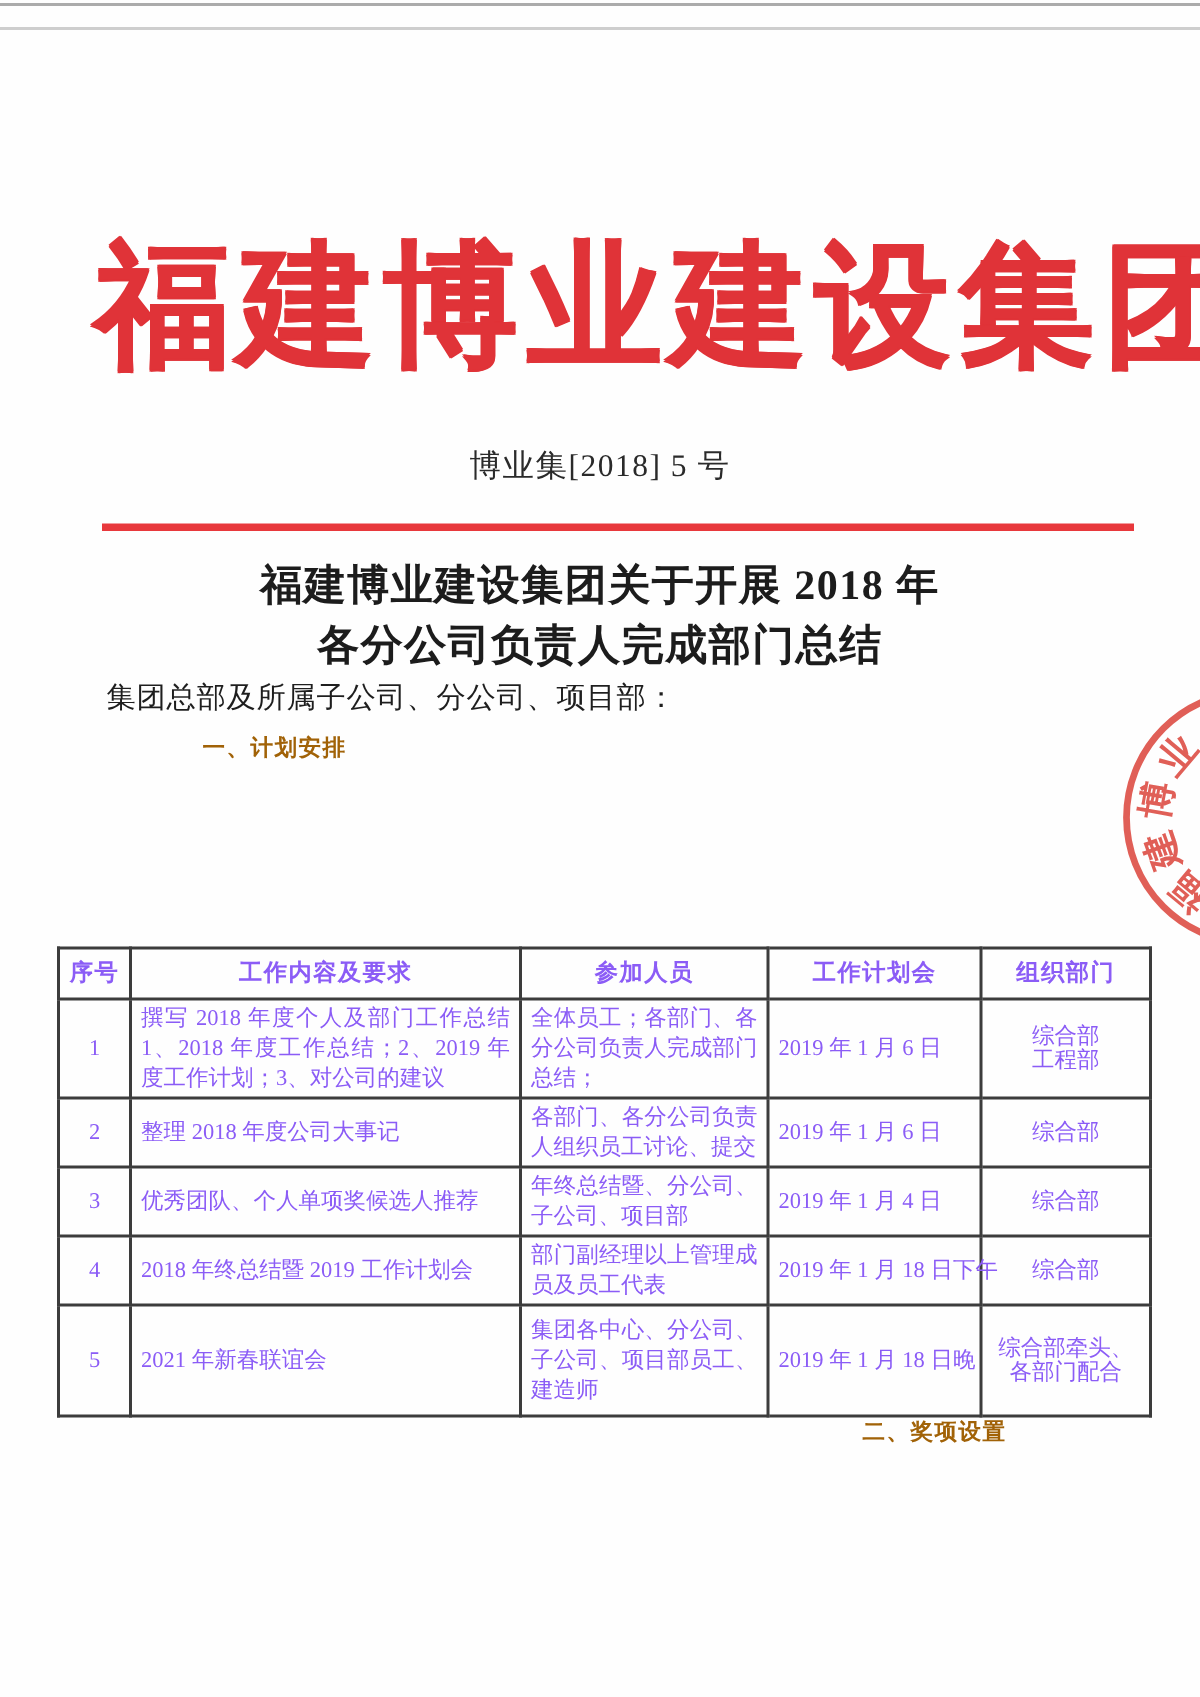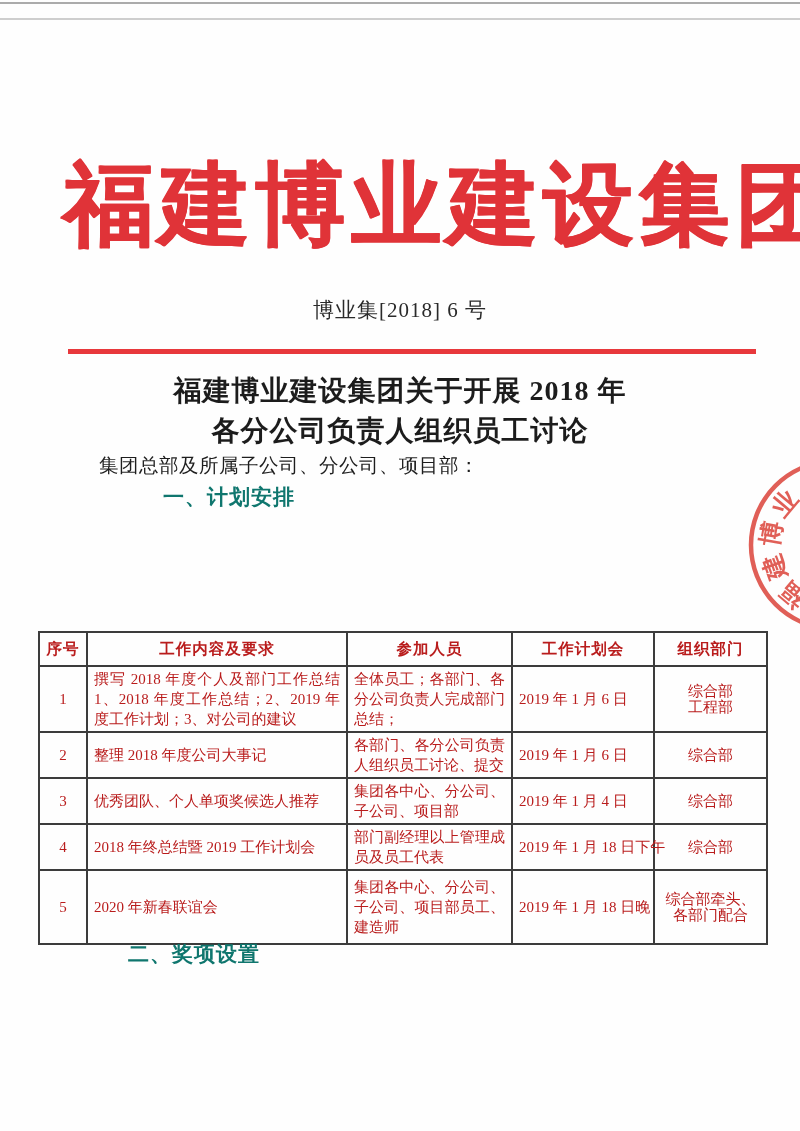--- a/index.html
+++ b/index.html
@@ -38,34 +38,34 @@
     position:absolute;top:349px;left:68px;width:688px;height:5px;
     background:var(--rule-red);
   }
   .doc-title{
     position:absolute;top:371px;left:0;width:100%;
     text-align:center;font-weight:bold;font-size:28px;line-height:40px;
     color:#1c1c1c;letter-spacing:1px;
   }
   .content{
     position:absolute;top:451px;left:71px;width:676px;
-    font-size:19.5px;line-height:29.5px;color:#1e1e1e;margin-left:28px;
+    font-size:19.5px;line-height:29.5px;color:#1e1e1e;
   }
   .content .salutation{letter-spacing:.5px;}
   .content .para{text-indent:66px;text-align:justify;letter-spacing:.5px;}
   .section-heading{
-    font-family:Liberation Mono, monospace;
-    font-weight:bold;font-size:21px;letter-spacing:1px;color:#0f766e;
+    font-family:Liberation Serif, serif;
+    font-weight:bold;font-size:15px;letter-spacing:1px;color:#a16207;
   }
   .content .section-heading{padding-left:64px;margin-top:3px;line-height:30px;}
 
   table.plan{
     position:absolute;top:631px;left:38px;width:728px;
     border-collapse:collapse;table-layout:fixed;
-    font-size:15px;line-height:20px;color:#b91c1c;
+    font-size:15px;line-height:20px;color:#8b5cf6;
   }
   table.plan th,table.plan td{
     border:2px solid #3c3c3c;
     vertical-align:middle;
     padding:2px 6px;
   }
   table.plan th{
     font-weight:bold;font-size:15.5px;letter-spacing:1px;
     text-align:center;padding:4px 2px;
   }
@@ -75,47 +75,47 @@
   td.c-organizer{text-align:center;white-space:pre-line;line-height:16px;}
   tr.h-row{height:34px;}
   tr.r-1{height:62px;}
   tr.r-2,tr.r-3,tr.r-4{height:42px;}
   tr.r-5{height:74px;}
 
   .section-2{
     position:absolute;top:940px;left:71px;width:600px;
     font-size:19.5px;color:#1a1a1a;
   }
-  .section-2 .section-heading{padding-left:57px;line-height:31px;}
+  .section-2 .section-heading{padding-left:57px;line-height:31px;text-align:right;}
   .section-2 .award-item{padding-left:45px;margin-top:9px;line-height:31px;letter-spacing:1px;}
 
   .stamp{
     position:absolute;top:460px;left:685px;width:115px;height:175px;
     opacity:.88;pointer-events:none;
   }
   .stamp text{
     font-family:"Liberation Serif","DejaVu Serif",serif;
     font-size:25px;font-weight:bold;fill:var(--stamp-red);
   }
 </style>
 </head>
 <body>
 
 <div class="scanline-1"></div>
 <div class="scanline-2"></div>
 
 <div class="letterhead">福建博业建设集团</div>
 
-<div class="doc-number">博业集[2018] 6 号</div>
+<div class="doc-number">博业集[2018] 5 号</div>
 
 <div class="red-rule"></div>
 
 <div class="doc-title">
   <div>福建博业建设集团关于开展 2018 年</div>
-  <div>各分公司负责人组织员工讨论</div>
+  <div>各分公司负责人完成部门总结</div>
 </div>
 
 <div class="content">
   <p class="salutation">集团总部及所属子公司、分公司、项目部：</p>
   <p class="section-heading">一、计划安排</p>
 </div>
 
 <table class="plan">
   <colgroup>
     <col style="width:48px">
@@ -143,34 +143,34 @@
     <tr class="r-2">
       <td class="c-seq">2</td>
       <td class="c-content">整理 2018 年度公司大事记</td>
       <td class="c-participants">各部门、各分公司负责人组织员工讨论、提交</td>
       <td class="c-deadline">2019 年 1 月 6 日</td>
       <td class="c-organizer">综合部</td>
     </tr>
     <tr class="r-3">
       <td class="c-seq">3</td>
       <td class="c-content">优秀团队、个人单项奖候选人推荐</td>
-      <td class="c-participants">集团各中心、分公司、子公司、项目部</td>
+      <td class="c-participants">年终总结暨、分公司、子公司、项目部</td>
       <td class="c-deadline">2019 年 1 月 4 日</td>
       <td class="c-organizer">综合部</td>
     </tr>
     <tr class="r-4">
       <td class="c-seq">4</td>
       <td class="c-content">2018 年终总结暨 2019 工作计划会</td>
       <td class="c-participants">部门副经理以上管理成员及员工代表</td>
       <td class="c-deadline">2019 年 1 月 18 日下午</td>
       <td class="c-organizer">综合部</td>
     </tr>
     <tr class="r-5">
       <td class="c-seq">5</td>
-      <td class="c-content">2020 年新春联谊会</td>
+      <td class="c-content">2021 年新春联谊会</td>
       <td class="c-participants">集团各中心、分公司、子公司、项目部员工、建造师</td>
       <td class="c-deadline">2019 年 1 月 18 日晚</td>
       <td class="c-organizer">综合部牵头、各部门配合</td>
     </tr>
   </tbody>
 </table>
 
 <div class="section-2">
   <p class="section-heading">二、奖项设置</p>
 </div>

